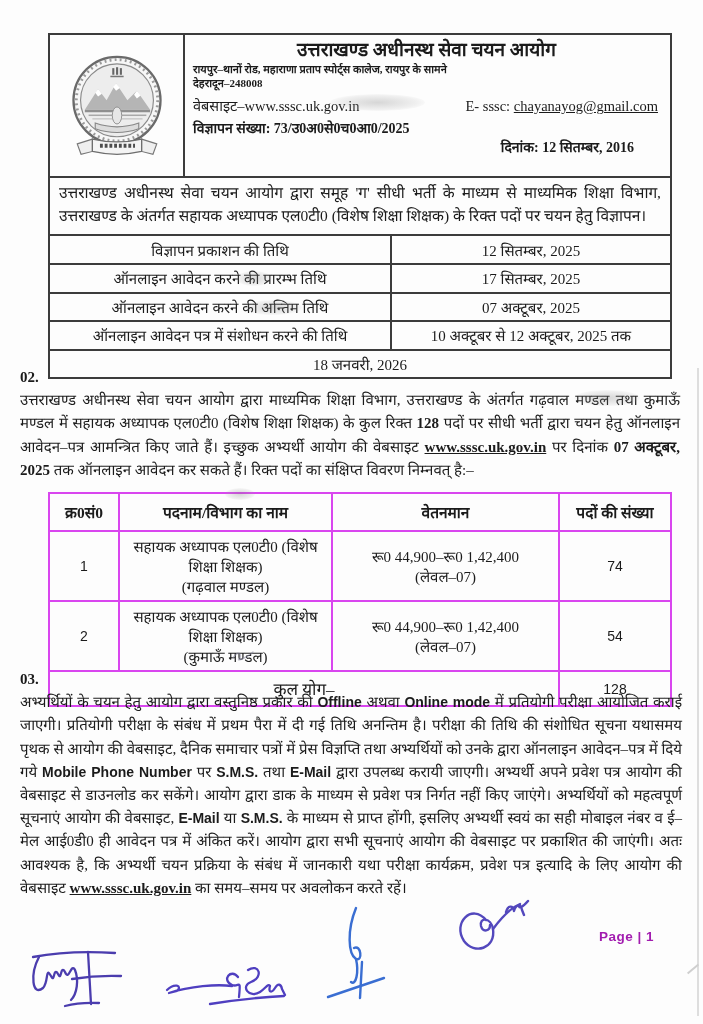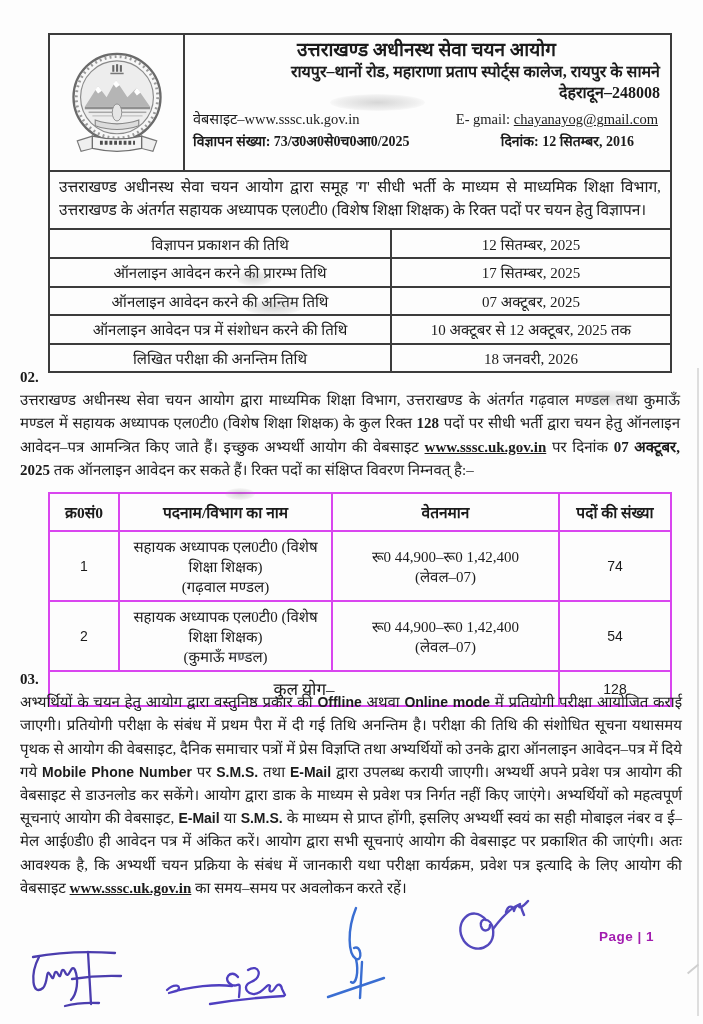--- a/index.html
+++ b/index.html
@@ -7,25 +7,25 @@
     position:relative;width:703px;height:1024px;margin:0 auto;
     background:#fdfdfd;overflow:hidden;color:#1b1b1b;
     font-family:"Liberation Serif","DejaVu Serif",serif;
   }
   
   .doc-box{position:absolute;left:48px;top:33px;width:624px;border:2px solid #3c3c3c;background:#fdfdfd;box-sizing:border-box;}
   .header-row{display:flex;border-bottom:2px solid #3c3c3c;}
   .logo-cell{width:133px;flex:none;border-right:2px solid #3c3c3c;display:flex;align-items:center;justify-content:center;padding:3px 0;}
   .header-cell{flex:1;padding:3px 10px 20px 8px;display:flex;flex-direction:column;min-width:0;}
   .org-name{text-align:center;font-weight:bold;font-size:19px;line-height:1.25;}
-  .addr{text-align:right;font-size:16px;font-weight:600;line-height:1.3;}
+  .addr{text-align:left;font-size:11px;font-weight:600;line-height:1.3;}
   .contact-row{display:flex;justify-content:space-between;align-items:baseline;font-size:14.5px;font-weight:normal;margin-top:5px;}
   .email-wrap{margin-right:2px;}
   .email-value{text-decoration:underline;}
-  .advert-row{display:flex;align-items:baseline;font-size:14px;font-weight:bold;margin-top:3px;}
+  .advert-row{display:flex;align-items:baseline;font-size:14px;font-weight:bold;margin-top:3px;flex-direction:column;}
   .advert-date{margin-left:auto;margin-right:26px;}
   .intro-cell{border-bottom:2px solid #3c3c3c;padding:3px 9px 7px;font-size:15.5px;line-height:23px;text-align:justify;font-weight:500;font-family:Liberation Serif, serif;}
   .srow{display:flex;align-items:stretch;min-height:26.6px;}
   .srow + .srow{border-top:2px solid #3c3c3c;}
   .slabel{width:342px;flex:none;border-right:2px solid #3c3c3c;display:flex;align-items:center;justify-content:center;text-align:center;font-size:15px;font-weight:500;padding:2px 16px;box-sizing:border-box;}
   .svalue{flex:1;display:flex;align-items:center;justify-content:center;text-align:center;font-size:15px;font-weight:500;padding:2px 0;}
   
   .para{position:absolute;display:flex;font-size:15px;line-height:23.2px;text-align:justify;flex-direction:column;}
   .para-number{width:23px;flex:none;font-weight:600;}
   .para-text{flex:1;font-weight:500;}
@@ -81,21 +81,21 @@
           <path d="M34 91 Q60 97 86 91 L86 104 Q60 110 34 104 Z" fill="#f4f4f4" stroke="#6e6e6e" stroke-width="1.3"></path>
           <line x1="42" y1="98" x2="79" y2="98" stroke="#4c4c4c" stroke-width="4" stroke-dasharray="3 2"></line>
         </svg>
       </div>
       <div class="header-cell">
         <div class="org-name">उत्तराखण्ड अधीनस्थ सेवा चयन आयोग</div>
         <div class="addr">रायपुर–थानों रोड, महाराणा प्रताप स्पोर्ट्स कालेज, रायपुर के सामने</div>
         <div class="addr">देहरादून–248008</div>
         <div class="contact-row">
           <span>वेबसाइट–www.sssc.uk.gov.in</span>
-          <span class="email-wrap"><span>E- gmail:</span> <span class="email-value">chayanayog@gmail.com</span></span>
+          <span class="email-wrap"><span>E- sssc:</span> <span class="email-value">chayanayog@gmail.com</span></span>
         </div>
         <div class="advert-row">
           <span>विज्ञापन संख्या: 73/उ0अ0से0च0आ0/2025</span>
           <span class="advert-date">दिनांक: 12 सितम्बर, 2016</span>
         </div>
       </div>
     </div>
 
     <div class="intro-cell">उत्तराखण्ड अधीनस्थ सेवा चयन आयोग द्वारा समूह 'ग' सीधी भर्ती के माध्यम से माध्यमिक शिक्षा विभाग, उत्तराखण्ड के अंतर्गत सहायक अध्यापक एल0टी0 (विशेष शिक्षा शिक्षक) के रिक्त पदों पर चयन हेतु विज्ञापन।</div>
 
@@ -110,21 +110,20 @@
       </div>
       <div class="srow">
         <div class="slabel">ऑनलाइन आवेदन करने की अन्तिम तिथि</div>
         <div class="svalue">07 अक्टूबर, 2025</div>
       </div>
       <div class="srow">
         <div class="slabel">ऑनलाइन आवेदन पत्र में संशोधन करने की तिथि</div>
         <div class="svalue">10 अक्टूबर से 12 अक्टूबर, 2025 तक</div>
       </div>
       <div class="srow">
-        <div class="slabel">लिखित परीक्षा की अनन्तिम तिथि</div>
         <div class="svalue">18 जनवरी, 2026</div>
       </div>
     </div>
   </div>
 
   <div class="para" style="left:20px;top:366px;width:660px;">
     <span class="para-number">02.</span>
     <span class="para-text"><span>उत्तराखण्ड अधीनस्थ सेवा चयन आयोग द्वारा माध्यमिक शिक्षा विभाग, उत्तराखण्ड के अंतर्गत गढ़वाल मण्डल तथा कुमाऊँ मण्डल में सहायक अध्यापक एल0टी0 (विशेष शिक्षा शिक्षक) के कुल रिक्त </span><span class="b">128</span><span> पदों पर सीधी भर्ती द्वारा चयन हेतु ऑनलाइन आवेदन–पत्र आमन्त्रित किए जाते हैं। इच्छुक अभ्यर्थी आयोग की वेबसाइट </span><span class="link">www.sssc.uk.gov.in</span><span> पर दिनांक </span><span class="b">07 अक्टूबर, 2025</span><span> तक ऑनलाइन आवेदन कर सकते हैं। रिक्त पदों का संक्षिप्त विवरण निम्नवत् है:–</span></span>
   </div>
 

